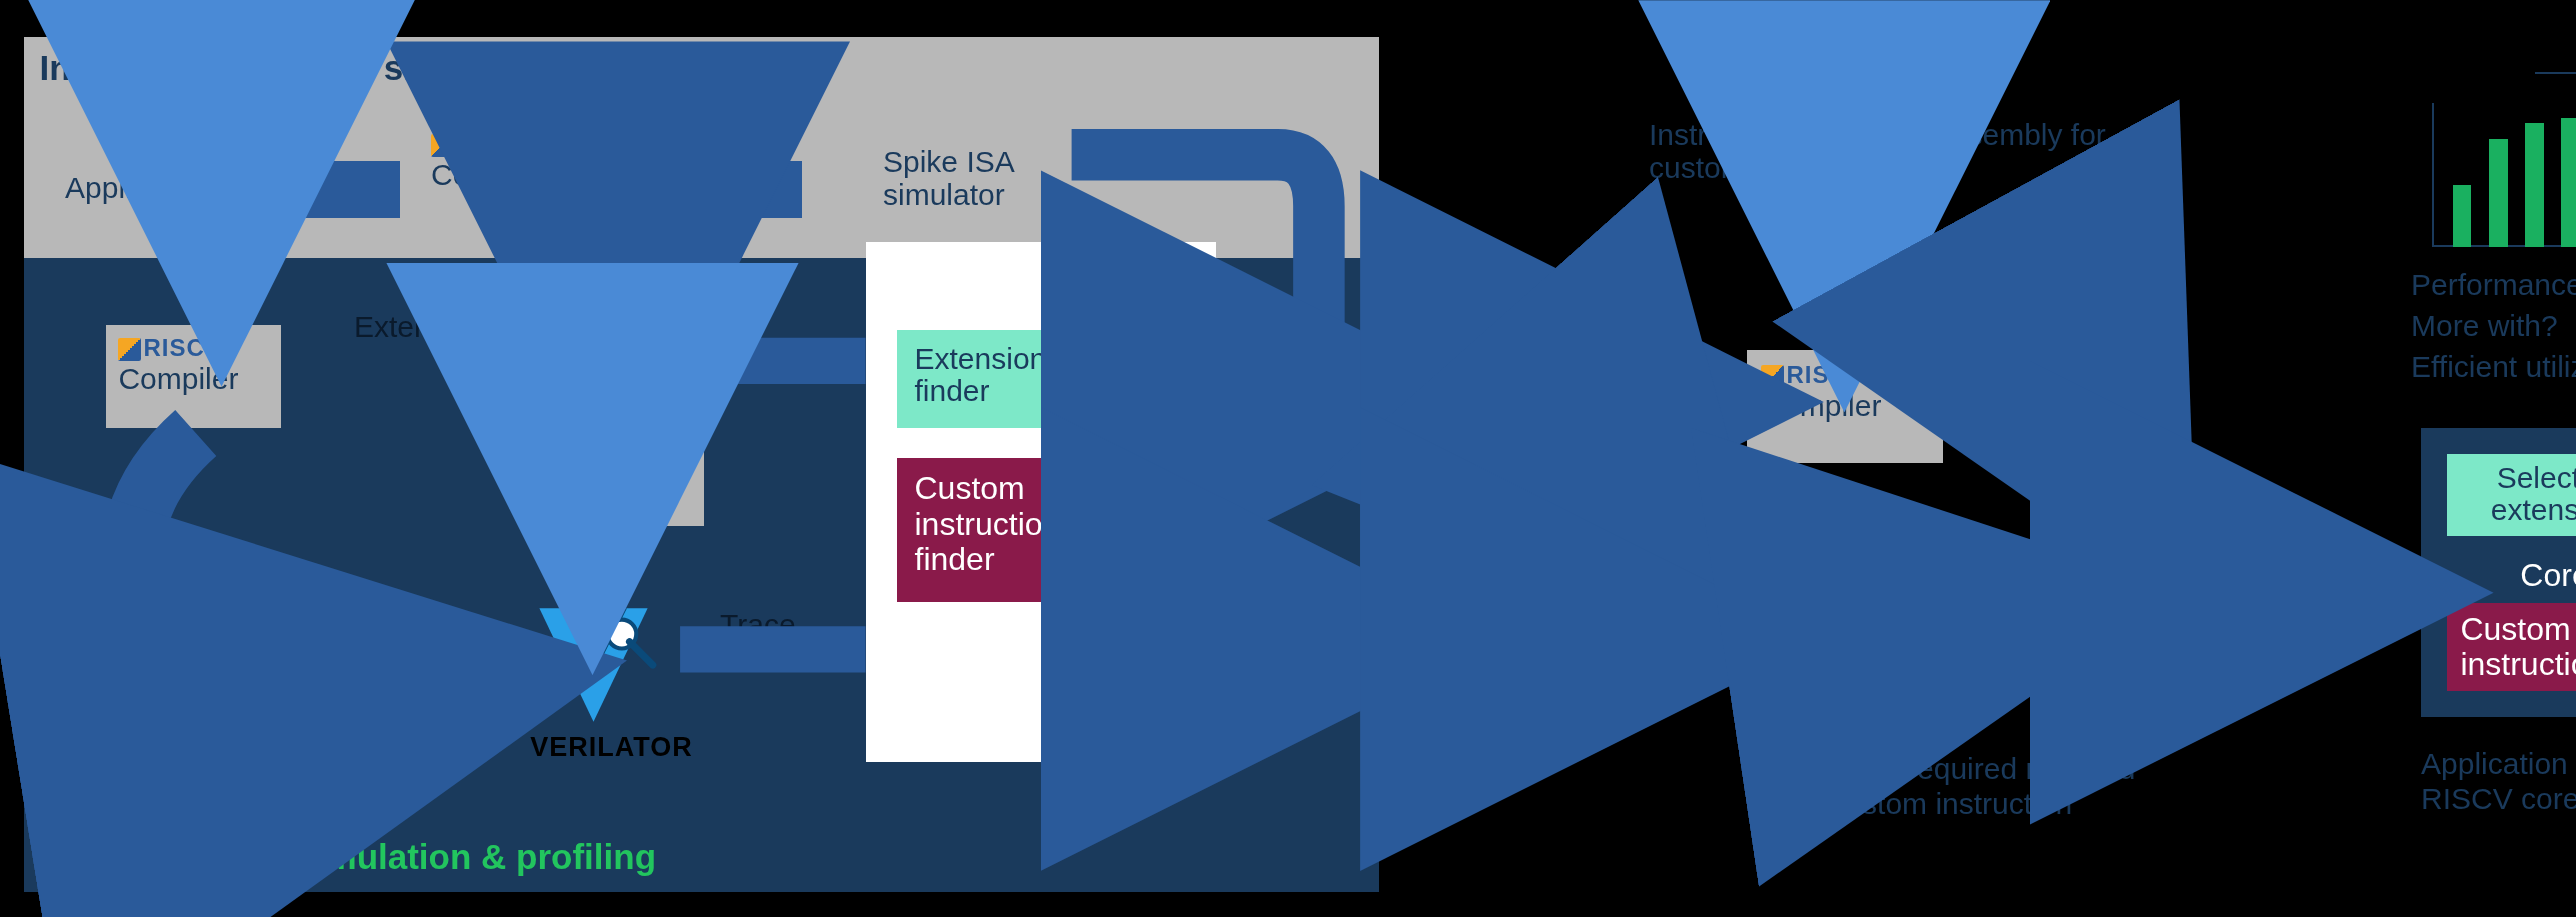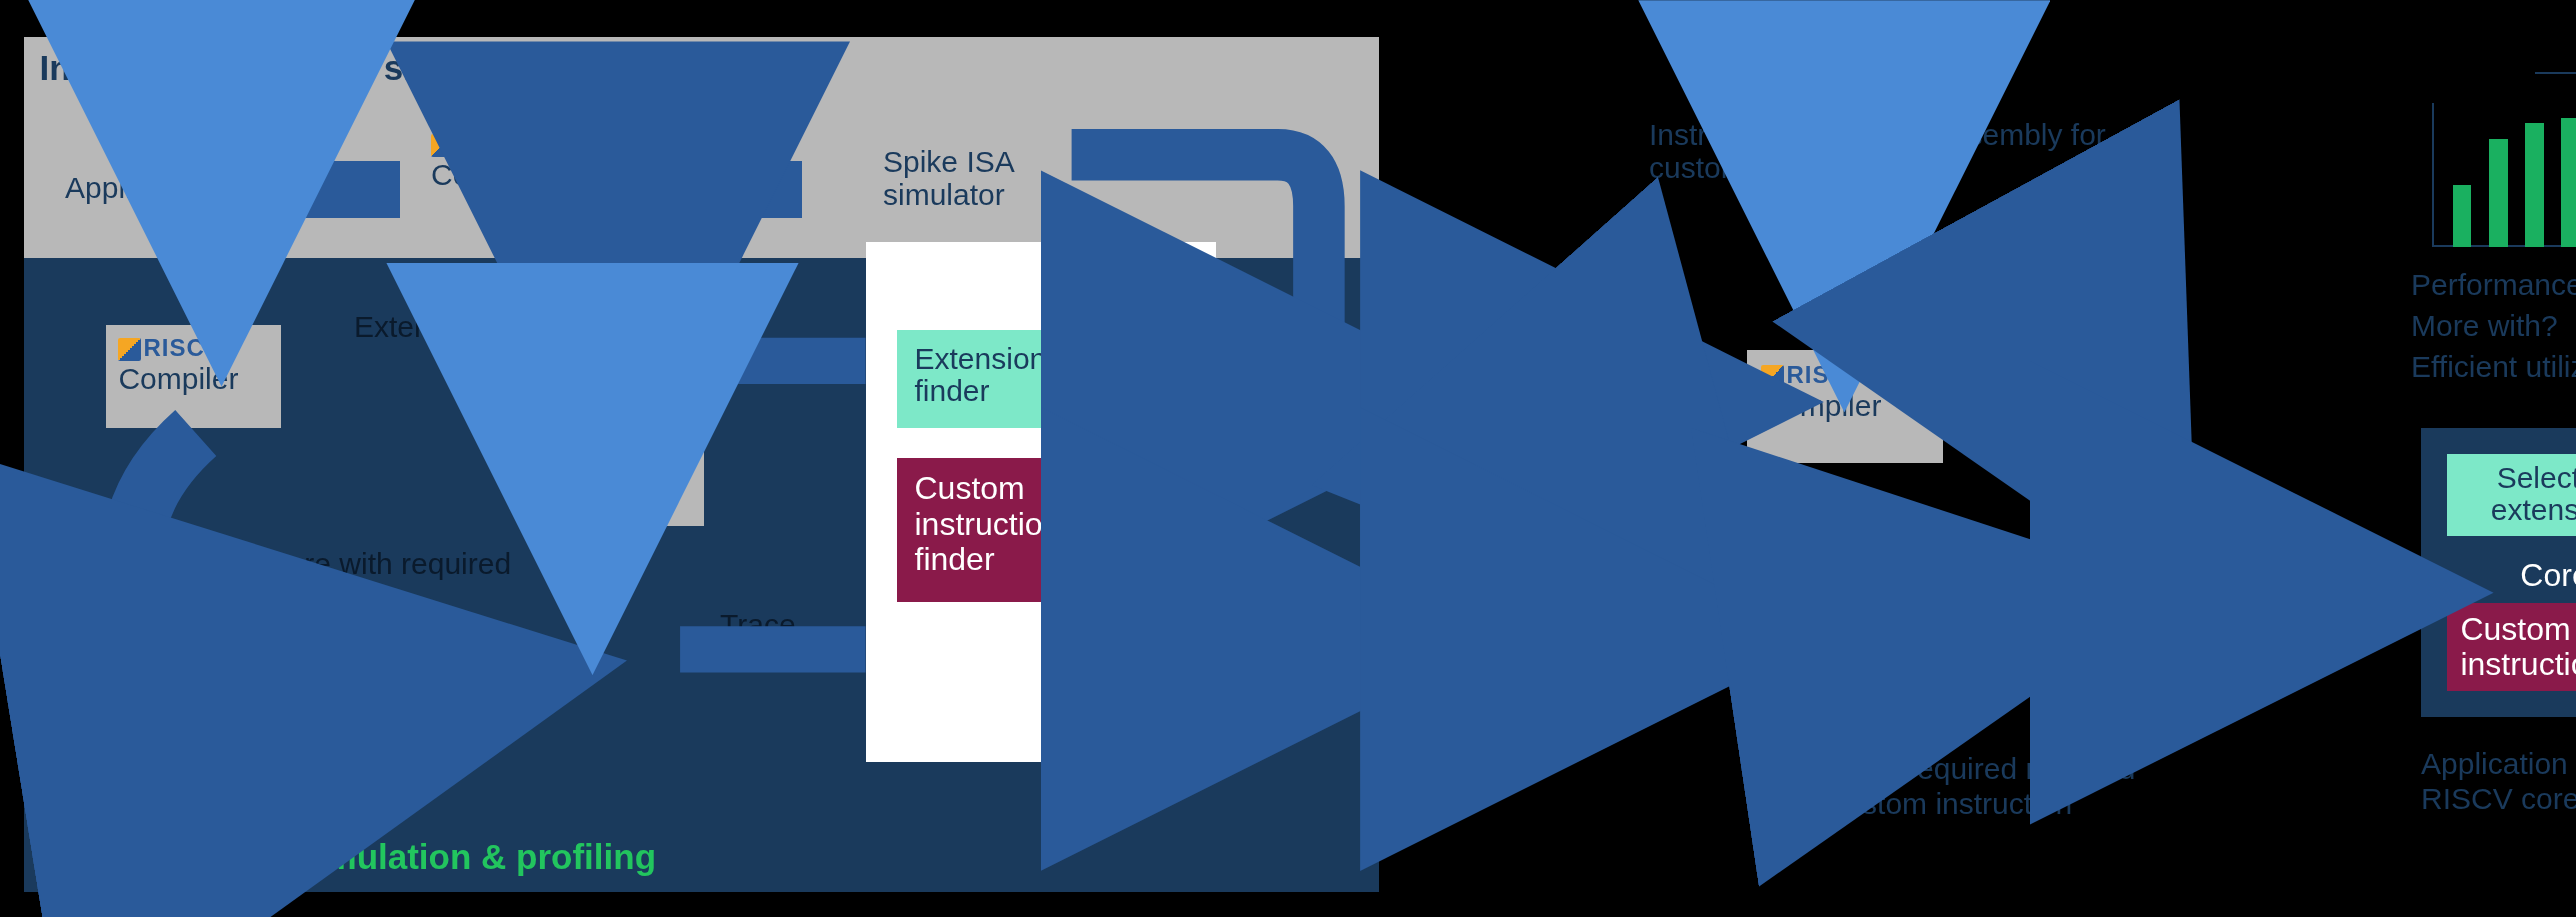--- a/index.html
+++ b/index.html
@@ -93,24 +93,32 @@
   </div>
 
   <div class="label-dark" style="position:absolute; left:330px; top:52px; color:#0a1a2c;">Extension suggestion</div>
 
   <div class="box grey-box" style="position:absolute; left:500px; top:165px; width:180px; height:103px; text-align:center; padding-top:14.4px;">
     <div class="label-dark" style="line-height:1.1;">Core generator</div>
   </div>
 
   <div class="label-dark" style="position:absolute; left:108px; top:304px; color:#0a1a2c;">.exe</div>
 
-  <div class="label-dark" style="position:absolute; left:242px; top:289px; width:273px; color:#0a1a2c; line-height:1.1;">Core with required extension</div>
 
   <div class="label-dark" style="position:absolute; left:696px; top:350px; color:#0a1a2c;">Trace</div>
 
+  <div class="box verilator-icon" style="position:absolute; left:505px; top:340px; width:165px;">
+    <svg width="129" height="134" viewBox="0 0 250 260">
+      <polygon points="20,20 230,20 125,240" fill="#2aa0e8"></polygon>
+      <polygon points="60,20 190,20 125,150" fill="#0a4a7a"></polygon>
+      <circle cx="180" cy="70" r="28" fill="#fff" stroke="#0a4a7a" stroke-width="8"></circle>
+      <line x1="195" y1="85" x2="240" y2="130" stroke="#0a4a7a" stroke-width="14" stroke-linecap="round"></line>
+    </svg>
+    <div style="font-size:27px; font-weight:900; color:#000; text-align:center; letter-spacing:1px;">VERILATOR</div>
+  </div>
 </div>
 
 <div class="box teal-box" style="left:866px; top:242px; width:350px; height:520px;">
   <div class="box mint-box" style="position:absolute; left:31px; top:88px; width:242px; height:98px; padding:13.4px 17.5px;">
     <div class="label-dark" style="line-height:1.05;">Extension finder</div>
   </div>
   <div class="box maroon-box" style="position:absolute; left:31px; top:216px; width:242px; height:144px; padding:13.4px 17.5px;">
     <div class="label-white" style="line-height:1.1;">Custom instruction finder</div>
   </div>
   <div class="title-teal" style="position:absolute; right:26px; bottom:18.5px; font-weight:800;">PARISCV</div>

